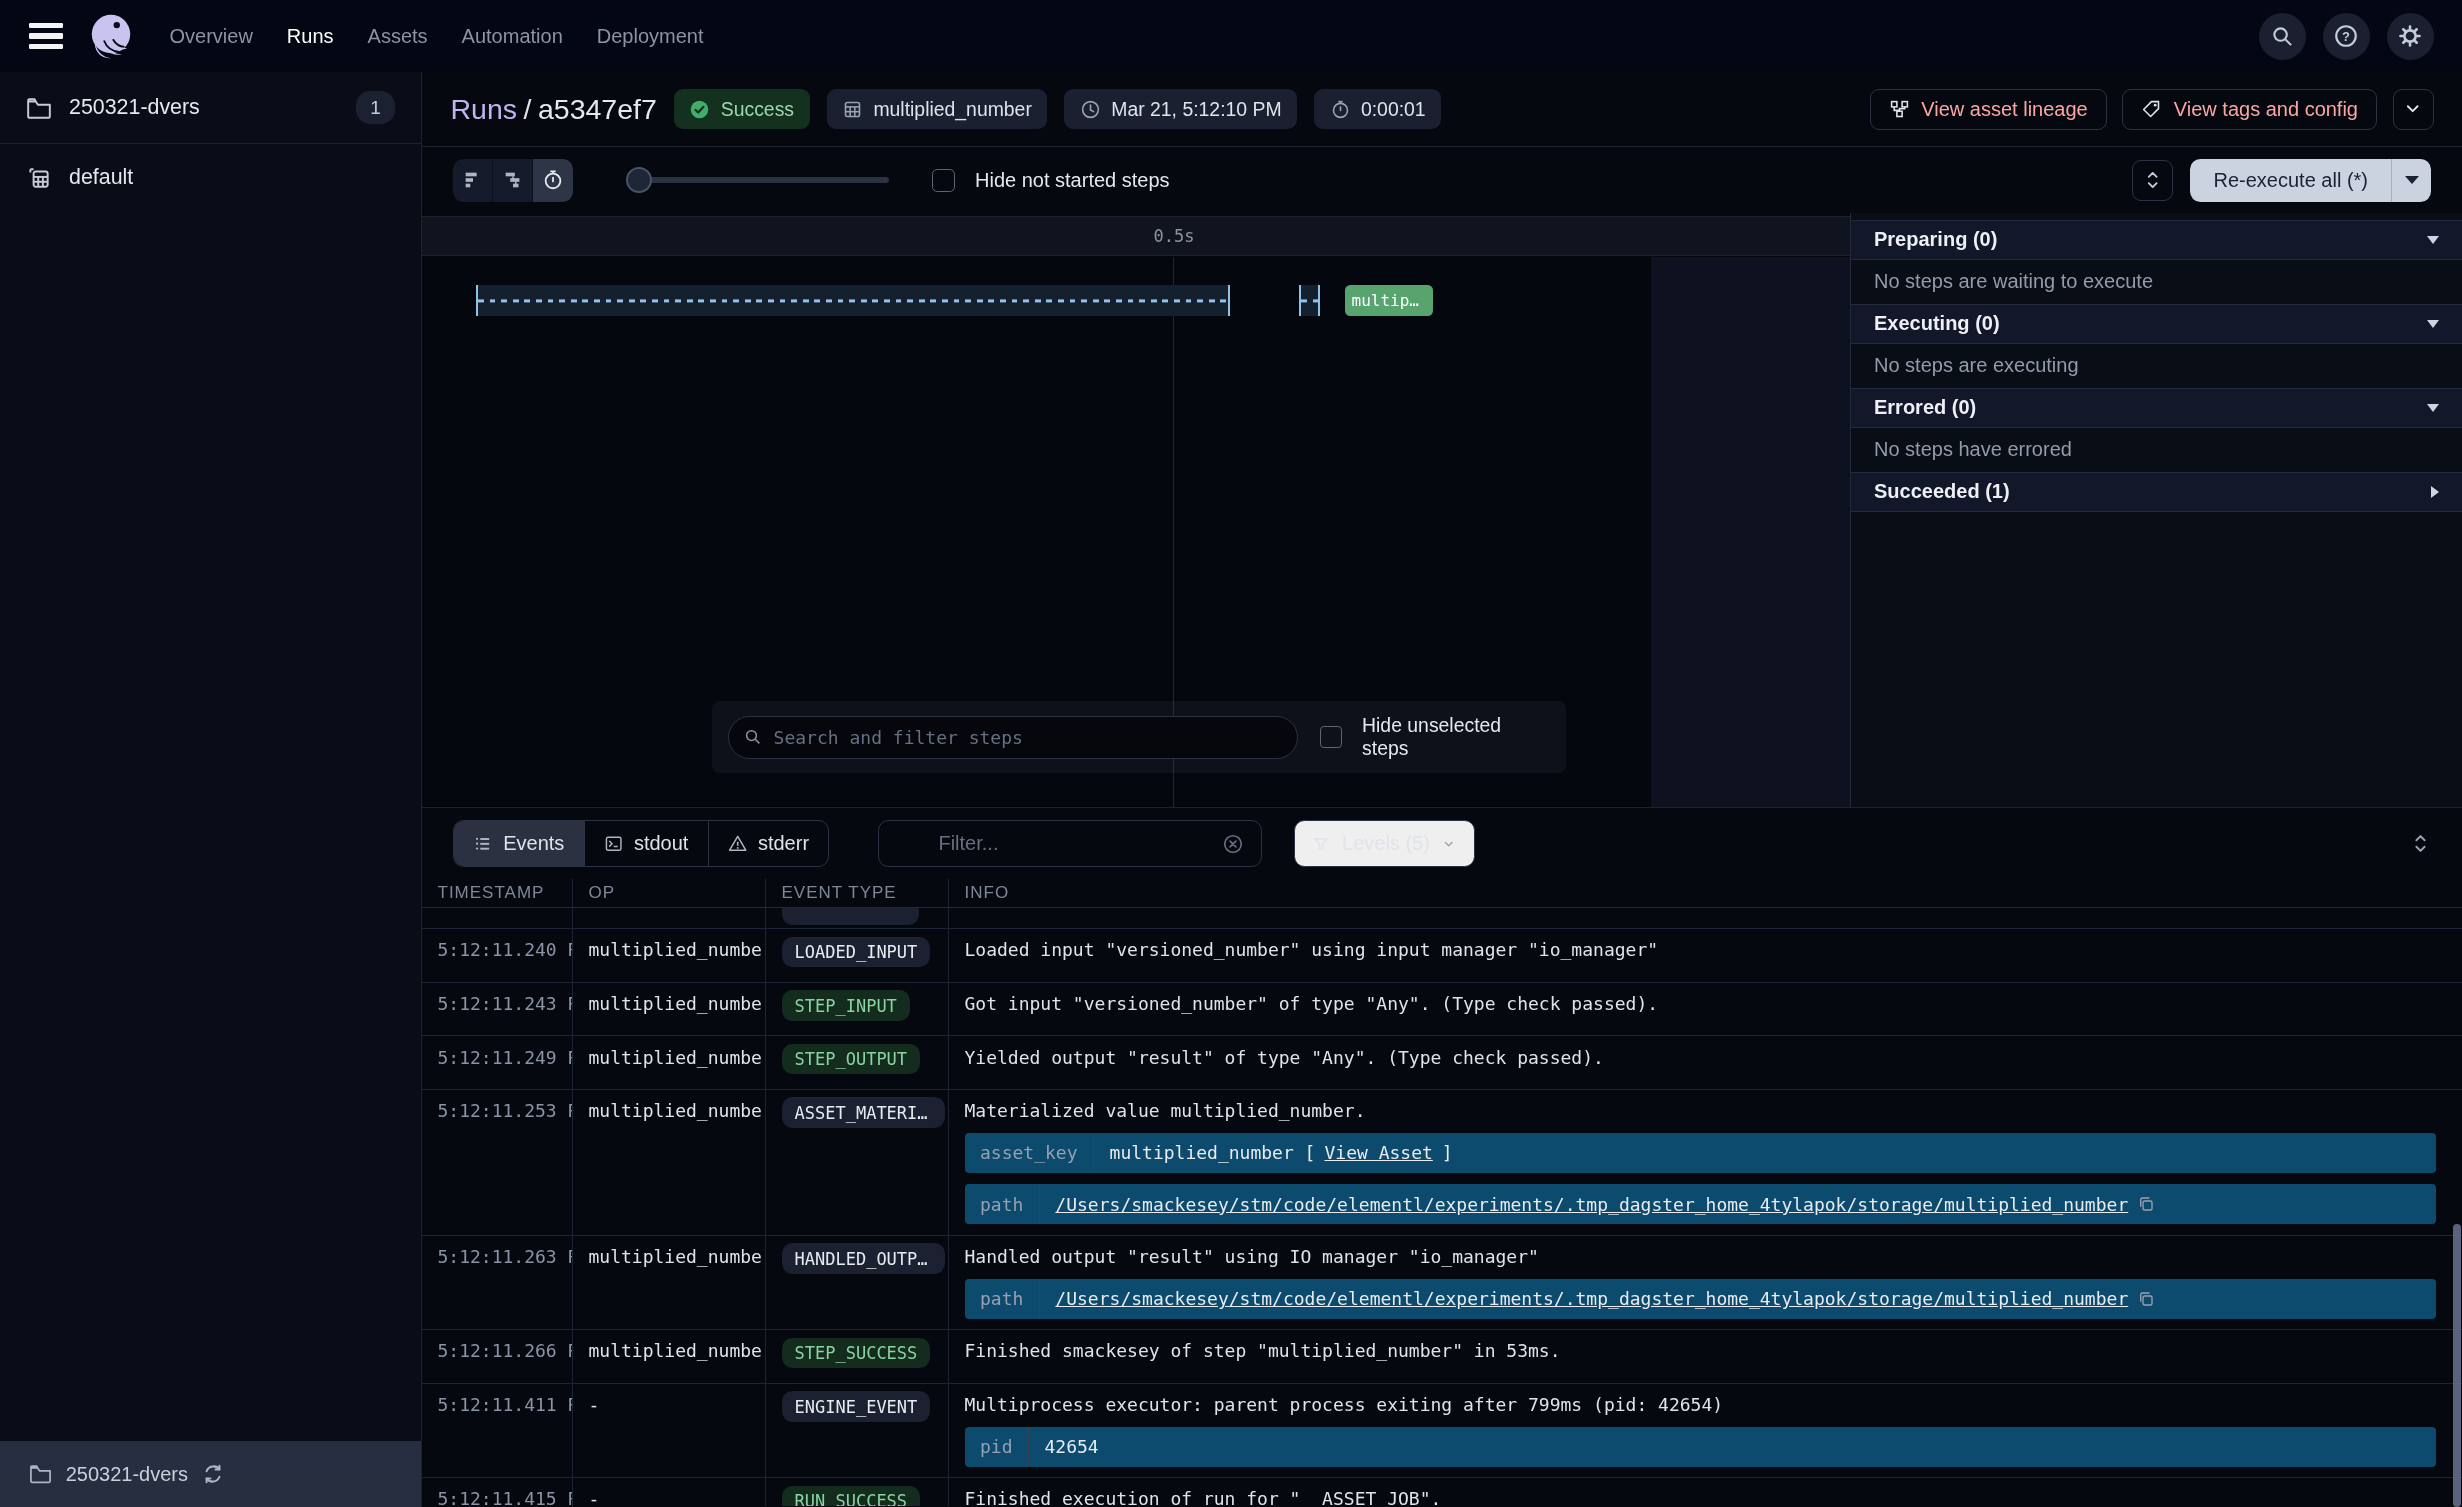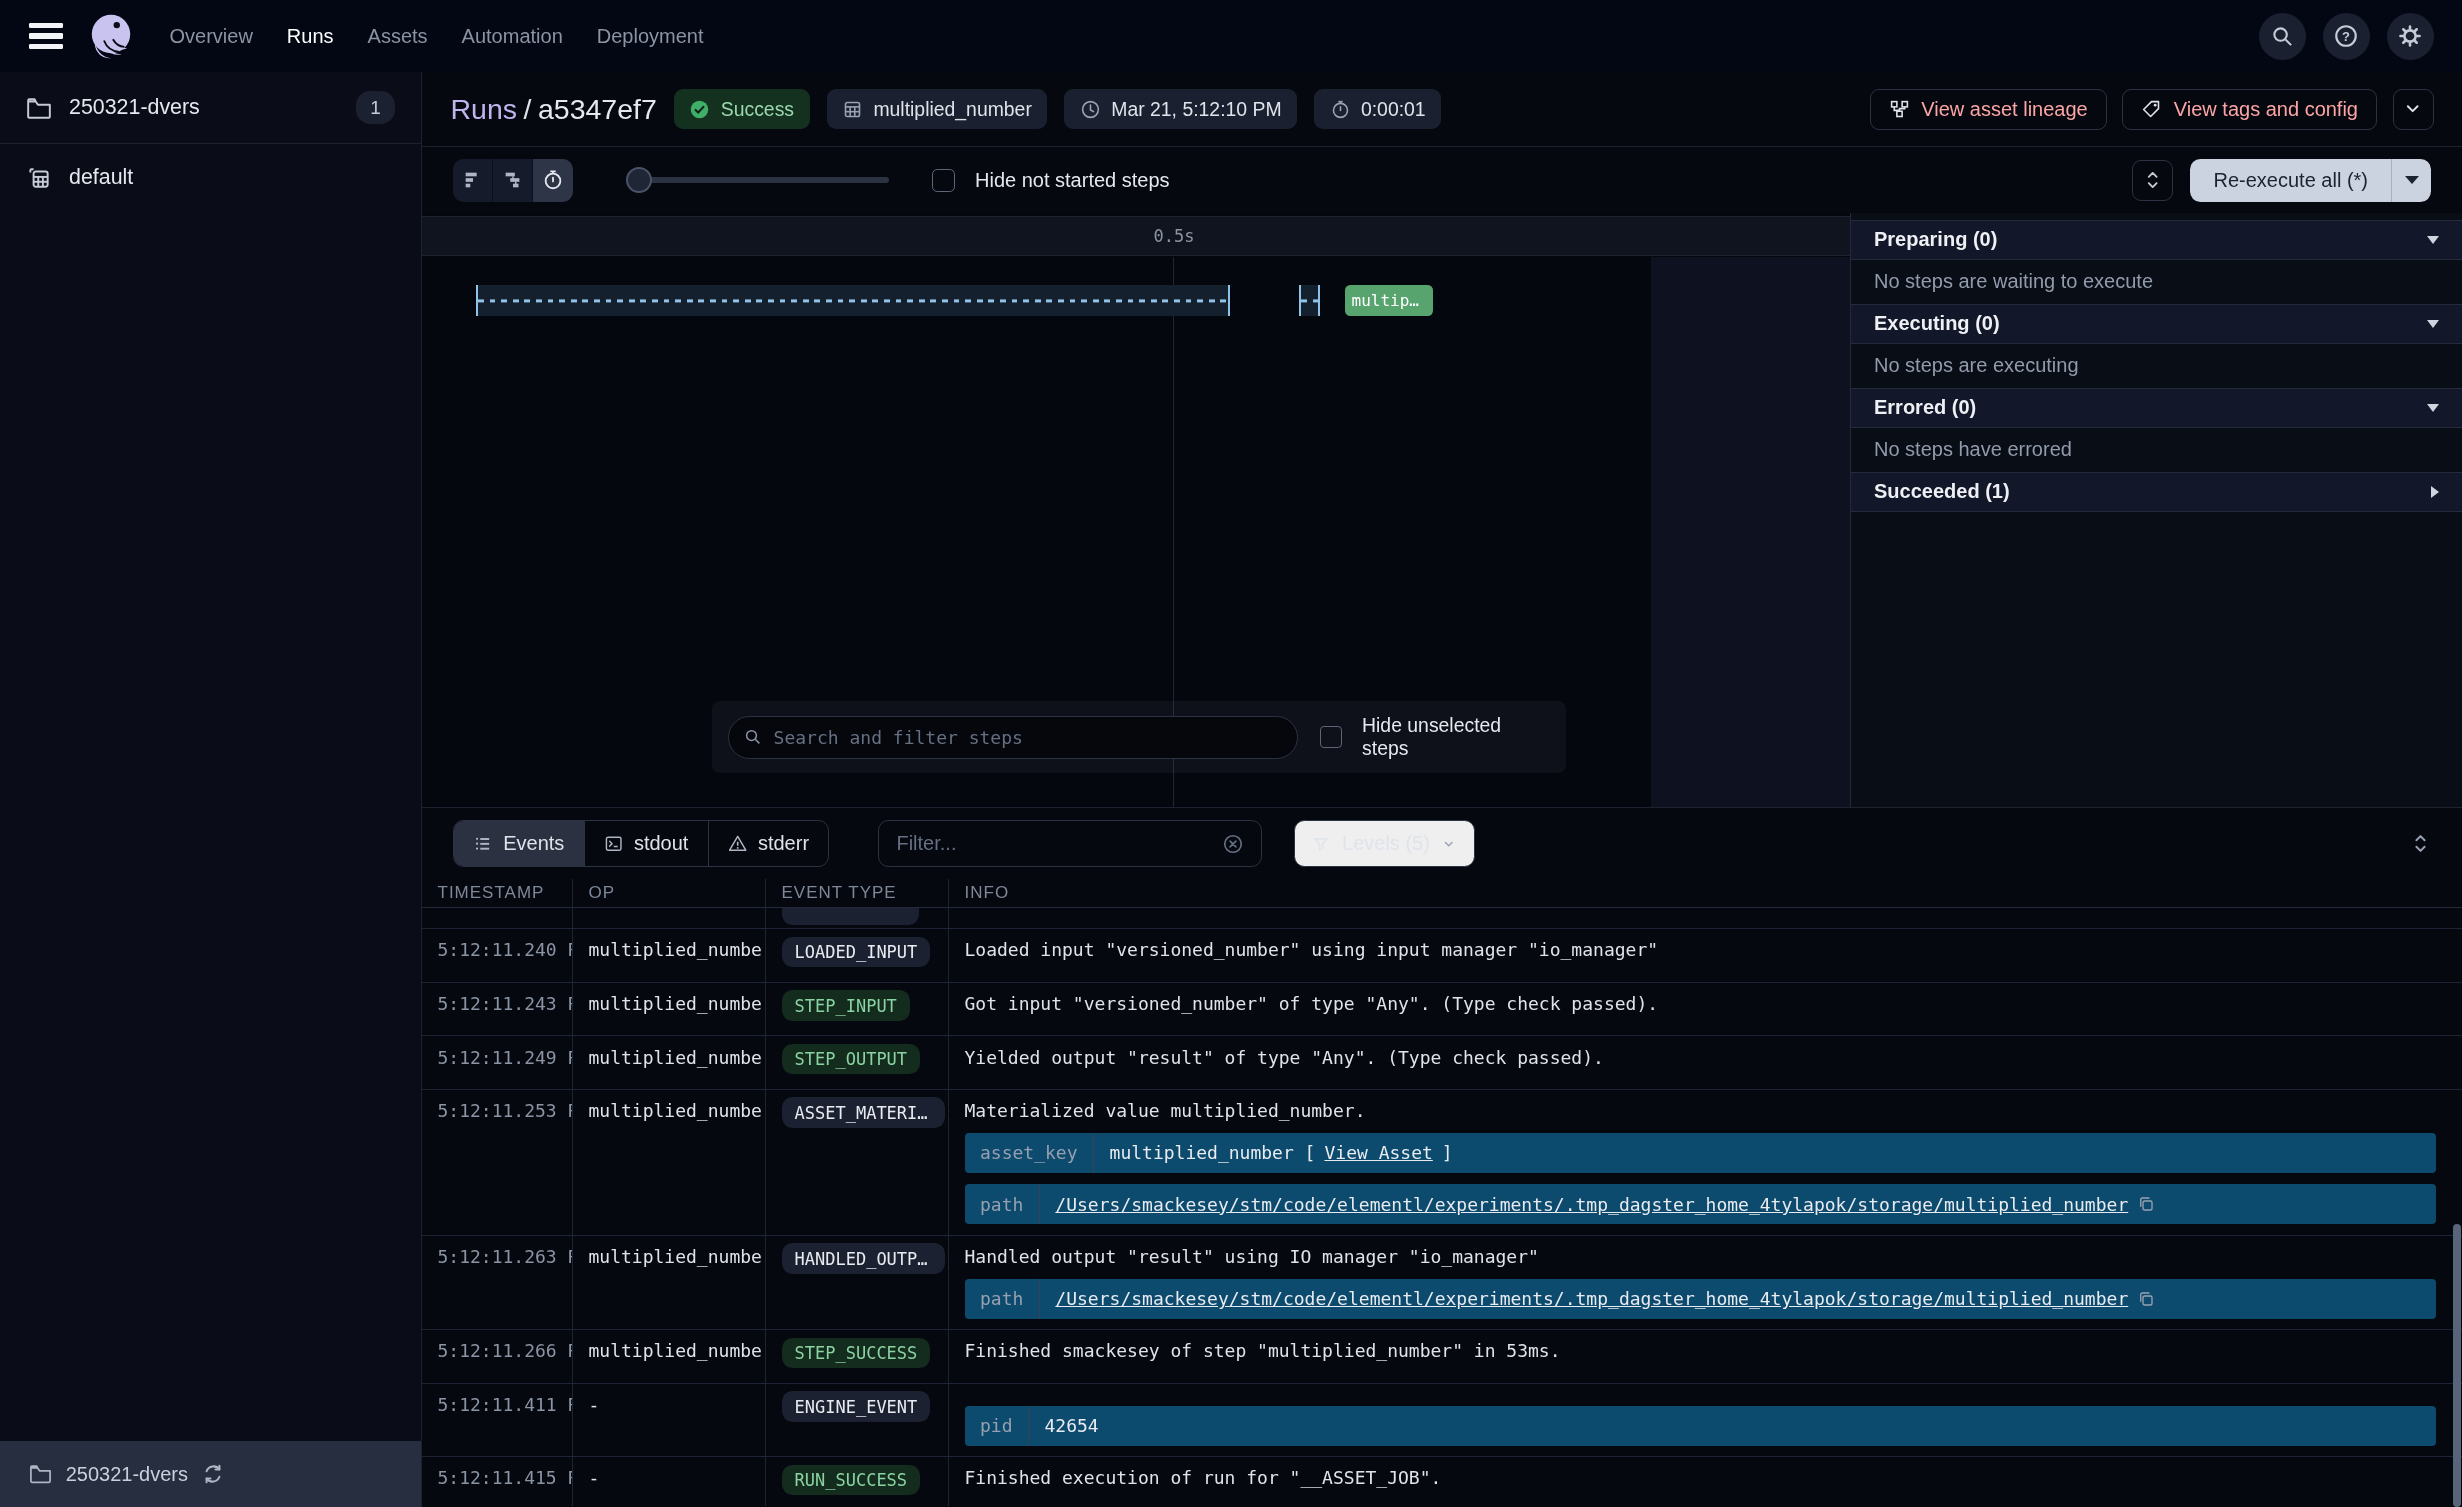--- a/index.html
+++ b/index.html
@@ -84,21 +84,21 @@
   .tri-right { width:0; height:0; border-top:6.5px solid transparent; border-bottom:6.5px solid transparent; border-left:8.4px solid #cfd4de; }
 
   
   .events { flex:1; position:relative; background:#05080f; min-height:0; }
   .events-toolbar { height:71px; display:flex; align-items:center; padding:0 31px; }
   .tab-group { display:flex; height:47px; border:1.3px solid #2b3242; border-radius:10.4px; overflow:hidden; }
   .tab { display:flex; align-items:center; gap:10.4px; padding:0 19.4px; font-size:20px; color:#dfe3ea; border-right:1.3px solid #2b3242; cursor:pointer; white-space:nowrap; }
   .tab:last-child { border-right:none; }
   .tab.active { background:#2b3140; }
   .filter-box { margin-left:49px; width:384px; height:47px; border:1.3px solid #2b3242; border-radius:10.4px; display:flex; align-items:center; padding:0 17px; }
-  .filter-box .ph { font-size:20px; color:#667083; }
+  .filter-box .ph { font-size:20px; color:#667083;margin-left:42px; }
   .levels-btn { margin-left:32px; height:47px; border:1.3px solid #2b3242; border-radius:10.4px; display:flex; align-items:center; gap:11.6px; padding:0 17px; font-size:20px; color:#dfe3ea; cursor:pointer; white-space:nowrap; }
   .expand-btn { margin-left:auto; cursor:pointer; display:flex; align-items:center; }
 
   .table-header { display:grid; grid-template-columns:151px 193px 183px 1fr; height:29px; border-bottom:0.6px solid #222938; }
   .th { font-size:17px; color:#7e8898; letter-spacing:1px; padding-left:15.5px; display:flex; align-items:center; }
   .th.bordered, .td.bordered { border-right:0.6px solid #1d2433; }
   .table-body { position:relative; overflow:hidden; height:598px; }
   .ev-row { display:grid; grid-template-columns:151px 193px 183px 1fr; border-bottom:0.6px solid #1d2433; }
   .td { padding:10.4px 0 10.4px 15.5px; font-family:"DejaVu Sans Mono", monospace; font-size:18px; overflow:hidden; }
   .td.ts { color:#8b94a4; white-space:nowrap; }
@@ -523,20 +523,21 @@
               <div class="td bordered"><span class="ev-badge success">STEP_SUCCESS</span></div>
               <div class="td info">
                 <div>Finished smackesey of step "multiplied_number" in 53ms.</div>
               </div>
             </div>
             <div class="ev-row">
               <div class="td ts bordered">5:12:11.411 PM</div>
               <div class="td op bordered">-</div>
               <div class="td bordered"><span class="ev-badge">ENGINE_EVENT</span></div>
               <div class="td info">
+                <div>Multiprocess executor: parent process exiting after 799ms (pid: 42654)</div>
                 <div class="extra-box">
                   <div class="extra-label">pid</div>
                   <div class="extra-value">
                     <span>42654</span>
                   </div>
                 </div>
               </div>
             </div>
             <div class="ev-row">
               <div class="td ts bordered">5:12:11.415 PM</div>

